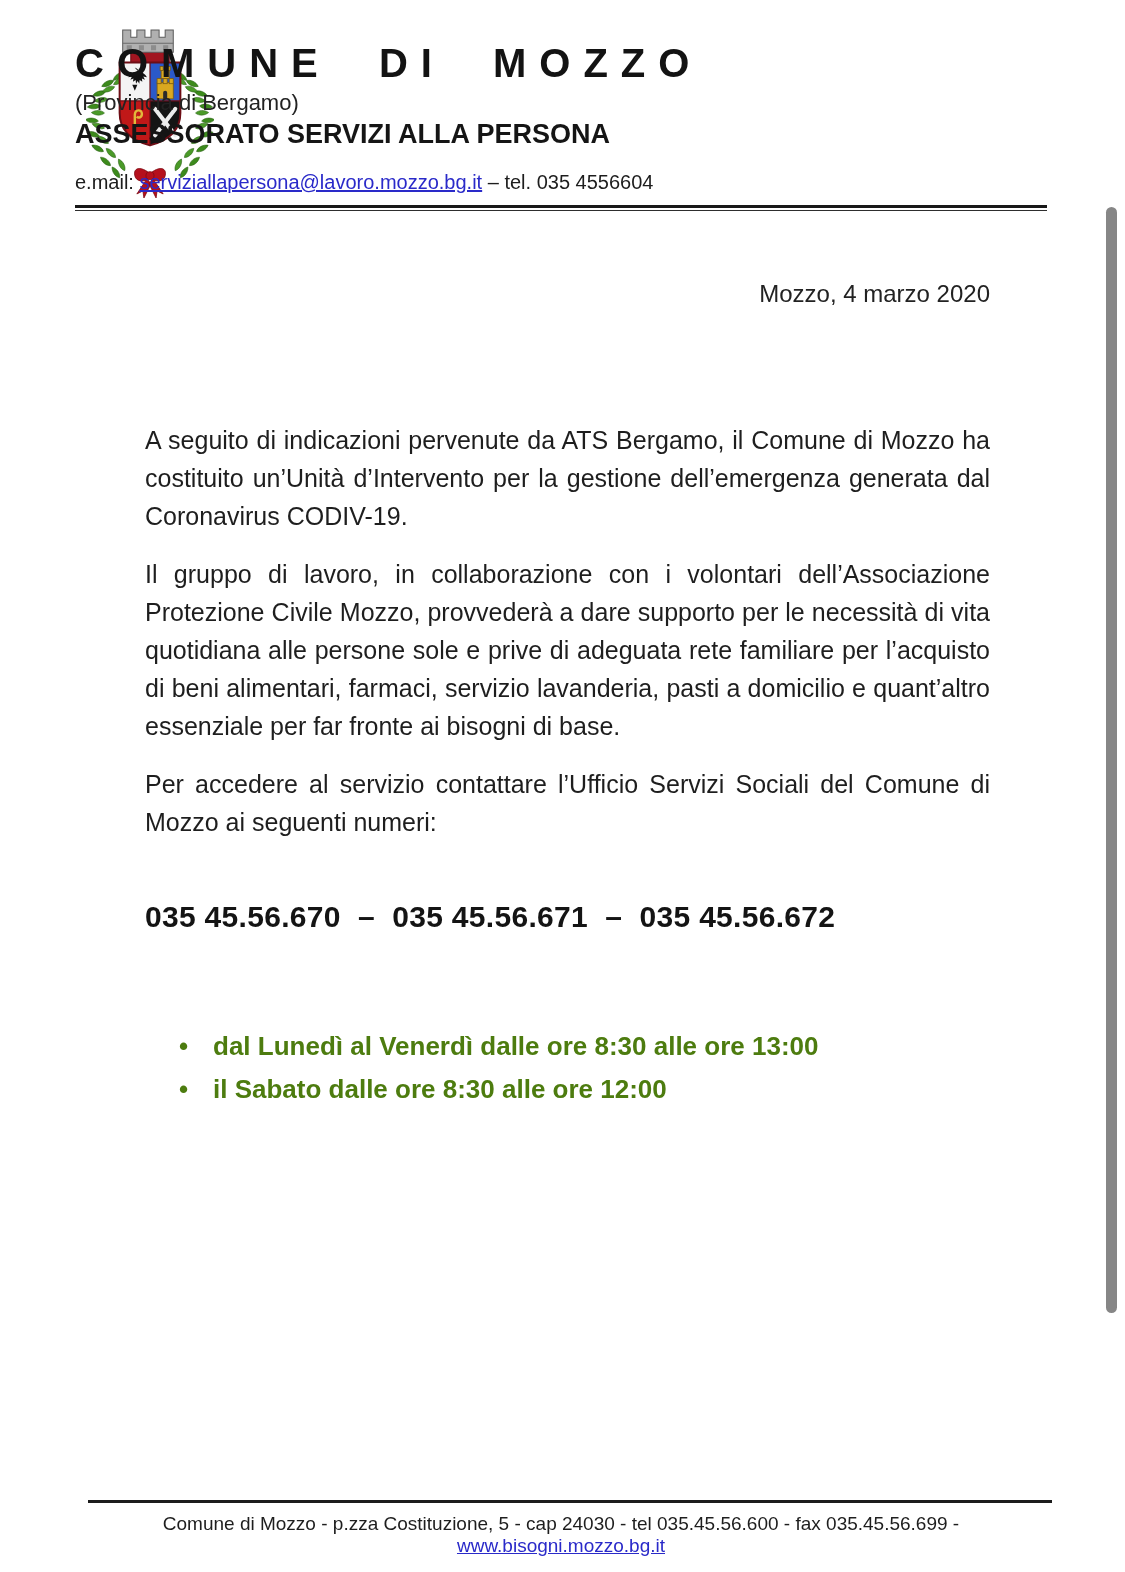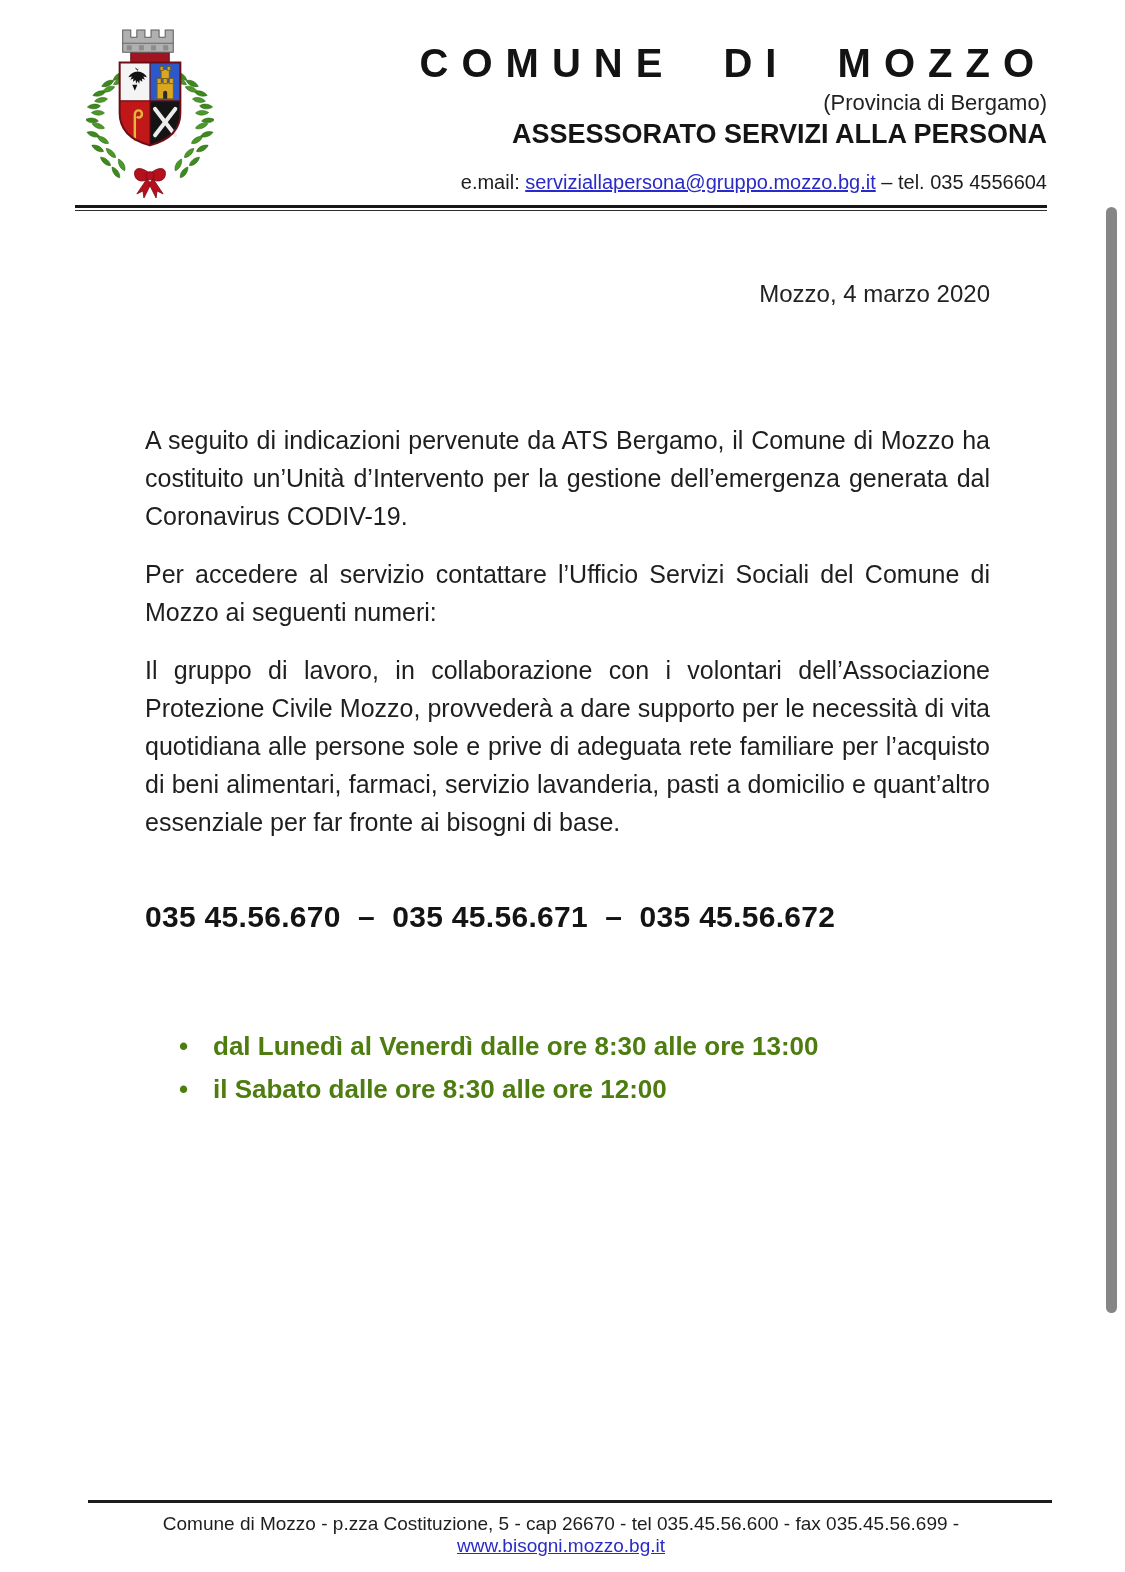--- a/index.html
+++ b/index.html
@@ -6,21 +6,21 @@
   .page{
     position:relative;
     width:1125px;height:1572px;
     background:#ffffff;
     overflow:hidden;
     font-family:"Liberation Sans", sans-serif;
     color:#1d1d1d;
   }
   
   .crest{position:absolute;left:86px;top:24px;width:128px;height:176px;}
-  .header-text{position:absolute;left:75px;right:78px;top:42px;text-align:right;}
+  .header-text{position:absolute;left:75px;right:78px;top:42px;text-align:left;}
   .doc-title{
     font-size:40px;font-weight:700;letter-spacing:13px;word-spacing:24px;
     color:#131313;line-height:42px;white-space:nowrap;
   }
   .province{font-size:22px;color:#222;margin-top:6px;line-height:26px;}
   .department{font-size:27px;font-weight:700;color:#151515;margin-top:3px;line-height:30px;}
   .email-line{font-size:20px;margin-top:22px;color:#1d1d1d;}
   .link{color:#2a2ac9;text-decoration:underline;}
   .top-rule{
     position:absolute;left:75px;top:205px;width:972px;height:2px;
@@ -175,38 +175,38 @@
         <line x1="63" y1="38" x2="63" y2="119" stroke="#6d0d15" stroke-width="1.2"></line>
         <line x1="33" y1="76" x2="93" y2="76" stroke="#6d0d15" stroke-width="1.2"></line>
       </g>
     </svg>
   </div>
 
   <div class="header-text">
     <div class="doc-title">COMUNE DI MOZZO</div>
     <div class="province">(Provincia di Bergamo)</div>
     <div class="department">ASSESSORATO SERVIZI ALLA PERSONA</div>
-    <div class="email-line"><span>e.mail: </span><a href="#" class="link">serviziallapersona@gruppo.mozzo.bg.it</a><span> – tel. 035 4556604</span></div>
+    <div class="email-line"><span>e.mail: </span><a href="#" class="link">serviziallapersona@lavoro.mozzo.bg.it</a><span> – tel. 035 4556604</span></div>
   </div>
 
   <div class="top-rule"></div>
 
   <div class="date-line">Mozzo, 4 marzo 2020</div>
 
   <div class="letter-body">
     <p>A seguito di indicazioni pervenute da ATS Bergamo, il Comune di Mozzo ha costituito un’Unità d’Intervento per la gestione dell’emergenza generata dal Coronavirus CODIV-19.</p>
+    <p>Il gruppo di lavoro, in collaborazione con i volontari dell’Associazione Protezione Civile Mozzo, provvederà a dare supporto per le necessità di vita quotidiana alle persone sole e prive di adeguata rete familiare per l’acquisto di beni alimentari, farmaci, servizio lavanderia, pasti a domicilio e quant’altro essenziale per far fronte ai bisogni di base.</p>
     <p>Per accedere al servizio contattare l’Ufficio Servizi Sociali del Comune di Mozzo ai seguenti numeri:</p>
-    <p>Il gruppo di lavoro, in collaborazione con i volontari dell’Associazione Protezione Civile Mozzo, provvederà a dare supporto per le necessità di vita quotidiana alle persone sole e prive di adeguata rete familiare per l’acquisto di beni alimentari, farmaci, servizio lavanderia, pasti a domicilio e quant’altro essenziale per far fronte ai bisogni di base.</p>
 
     <div class="phone-line">035 45.56.670  –  035 45.56.671  –  035 45.56.672</div>
 
     <ul class="hours-list">
       <li><span>dal Lunedì al Venerdì dalle ore 8:30 alle ore 13:00</span></li>
       <li><span>il Sabato dalle ore 8:30 alle ore 12:00</span></li>
     </ul>
   </div>
 
   <div class="footer-rule"></div>
-  <div class="footer-line"><span>Comune di Mozzo - p.zza Costituzione, 5 - cap 26670 - tel 035.45.56.600 - fax 035.45.56.699 - </span><a href="#" class="link">www.bisogni.mozzo.bg.it</a></div>
+  <div class="footer-line"><span>Comune di Mozzo - p.zza Costituzione, 5 - cap 24030 - tel 035.45.56.600 - fax 035.45.56.699 - </span><a href="#" class="link">www.bisogni.mozzo.bg.it</a></div>
 
   <div class="scrollbar-thumb"></div>
 
 </div>
 
 </body></html>

